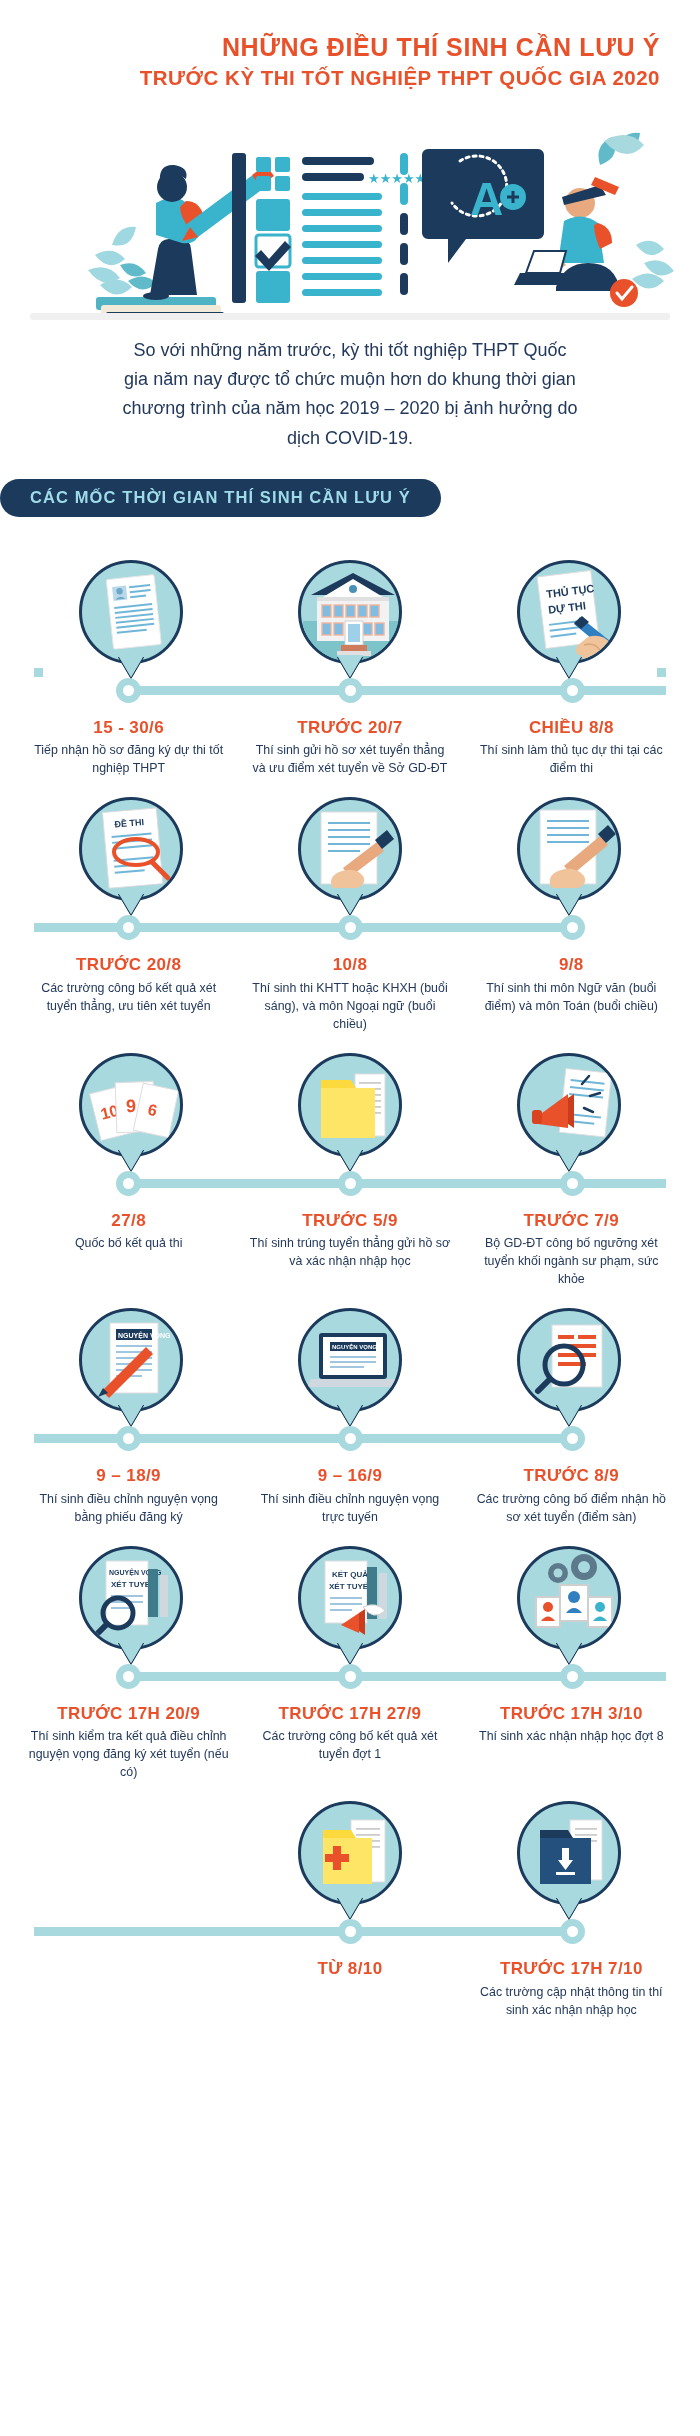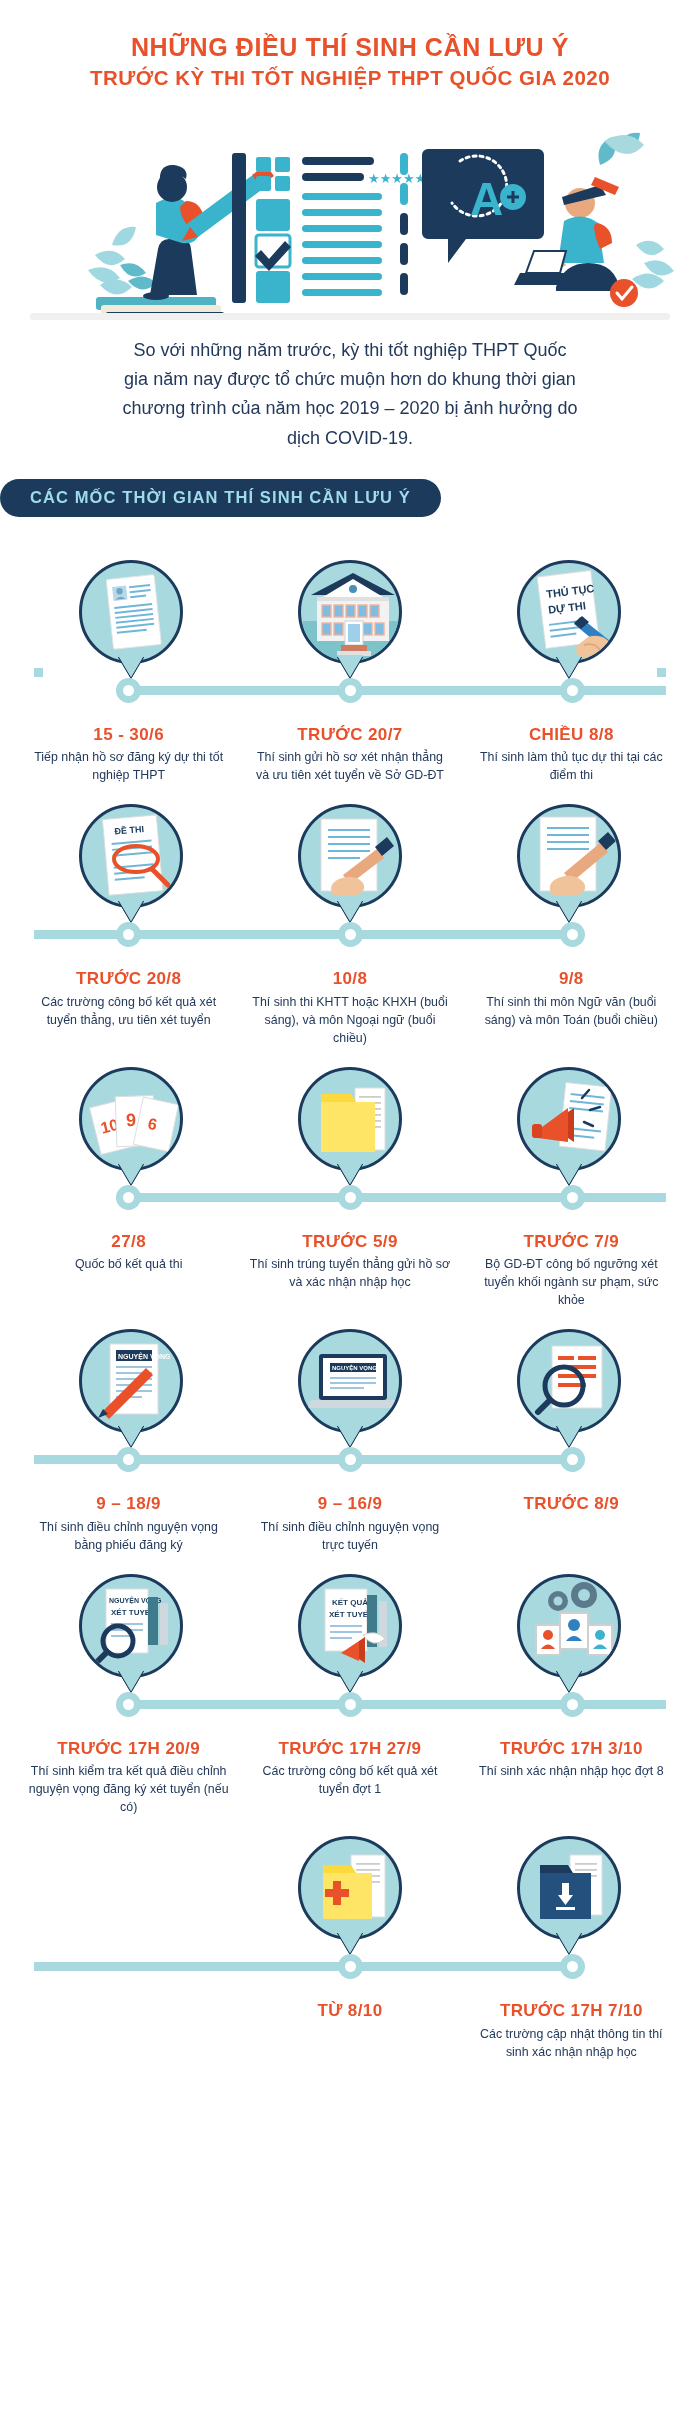--- a/index.html
+++ b/index.html
@@ -6,21 +6,21 @@
   body {
     width: 700px;
     background: #ffffff;
     font-family: "Liberation Sans", sans-serif;
     color: #23395b;
     -webkit-font-smoothing: antialiased;
   }
   .page { width: 700px; position: relative; overflow: hidden; }
 
   
-  .header { padding: 32px 40px 8px; text-align: center; }
+  .header { padding: 32px 40px 8px; text-align: right; }
   .title-line1 {
     font-size: 25px; font-weight: bold; color: #e8512a;
     letter-spacing: 0.6px; line-height: 1.22; text-transform: uppercase;
     font-family: "Liberation Sans Narrow", "Liberation Sans", sans-serif;
   }
   .title-line2 {
     font-size: 20.5px; font-weight: bold; color: #e8512a;
     letter-spacing: 0.5px; line-height: 1.3; text-transform: uppercase;
     margin-top: 2px;
     font-family: "Liberation Sans Narrow", "Liberation Sans", sans-serif;
@@ -93,21 +93,21 @@
 
   
   .side-rail {
     position: absolute; width: 9px; background: #a8d9de;
   }
 
   .captions {
     display: grid; grid-template-columns: repeat(3, 1fr);
     padding: 10px 18px 0; text-align: center;
   }
-  .cap { padding: 0 10px; margin-top: 7px; }
+  .cap { padding: 0 10px; }
   .cap-date {
     color: #e8512a; font-size: 17px; font-weight: bold; letter-spacing: 0.4px;
     line-height: 1.15; margin-bottom: 5px; text-transform: uppercase;
     font-family: "Liberation Sans Narrow", "Liberation Sans", sans-serif;
   }
   .cap-desc { font-size: 12.4px; line-height: 1.45; color: #23395b; }
 </style>
 </head>
 <body>
 
@@ -331,21 +331,21 @@
           <div class="node" style="left: 338px;"></div>
           <div class="node" style="left: 560px;"></div>
         </div>
         <div class="captions">
           <div class="cap">
             <div class="cap-date">15 - 30/6</div>
             <div class="cap-desc">Tiếp nhận hồ sơ đăng ký dự thi tốt nghiệp THPT</div>
           </div>
           <div class="cap">
             <div class="cap-date">TRƯỚC 20/7</div>
-            <div class="cap-desc">Thí sinh gửi hồ sơ xét nhận thẳng và ưu tiên xét tuyển về Sở GD-ĐT</div>
+            <div class="cap-desc">Thí sinh gửi hồ sơ xét tuyển thẳng và ưu điểm xét tuyển về Sở GD-ĐT</div>
           </div>
           <div class="cap">
             <div class="cap-date">CHIỀU 8/8</div>
             <div class="cap-desc">Thí sinh làm thủ tục dự thi tại các điểm thi</div>
           </div>
         </div>
       </div>
       <div class="row">
         <div class="pins">
           <div class="pin-cell">
@@ -427,21 +427,21 @@
           <div class="cap">
             <div class="cap-date">TRƯỚC 20/8</div>
             <div class="cap-desc">Các trường công bố kết quả xét tuyển thẳng, ưu tiên xét tuyển</div>
           </div>
           <div class="cap">
             <div class="cap-date">10/8</div>
             <div class="cap-desc">Thí sinh thi KHTT hoặc KHXH (buổi sáng), và môn Ngoại ngữ (buổi chiều)</div>
           </div>
           <div class="cap">
             <div class="cap-date">9/8</div>
-            <div class="cap-desc">Thí sinh thi môn Ngữ văn (buổi sáng) và môn Toán (buổi chiều)</div>
+            <div class="cap-desc">Thí sinh thi môn Ngữ văn (buổi điểm) và môn Toán (buổi chiều)</div>
           </div>
         </div>
       </div>
       <div class="row">
         <div class="pins">
           <div class="pin-cell">
             <div class="pin">
               <div class="bubble">
                 <div style="position:absolute;left:2px;top:2px;">
     <svg width="100" height="100" viewBox="0 0 100 100">
@@ -615,20 +615,21 @@
           <div class="cap">
             <div class="cap-date">9 – 18/9</div>
             <div class="cap-desc">Thí sinh điều chỉnh nguyện vọng bằng phiếu đăng ký</div>
           </div>
           <div class="cap">
             <div class="cap-date">9 – 16/9</div>
             <div class="cap-desc">Thí sinh điều chỉnh nguyện vọng trực tuyến</div>
           </div>
           <div class="cap">
             <div class="cap-date">TRƯỚC 8/9</div>
+            <div class="cap-desc">Các trường công bố điểm nhận hồ sơ xét tuyển (điểm sàn)</div>
           </div>
         </div>
       </div>
       <div class="row">
         <div class="pins">
           <div class="pin-cell">
             <div class="pin">
               <div class="bubble">
                 <div style="position:absolute;left:2px;top:2px;">
     <svg width="100" height="100" viewBox="0 0 100 100">

